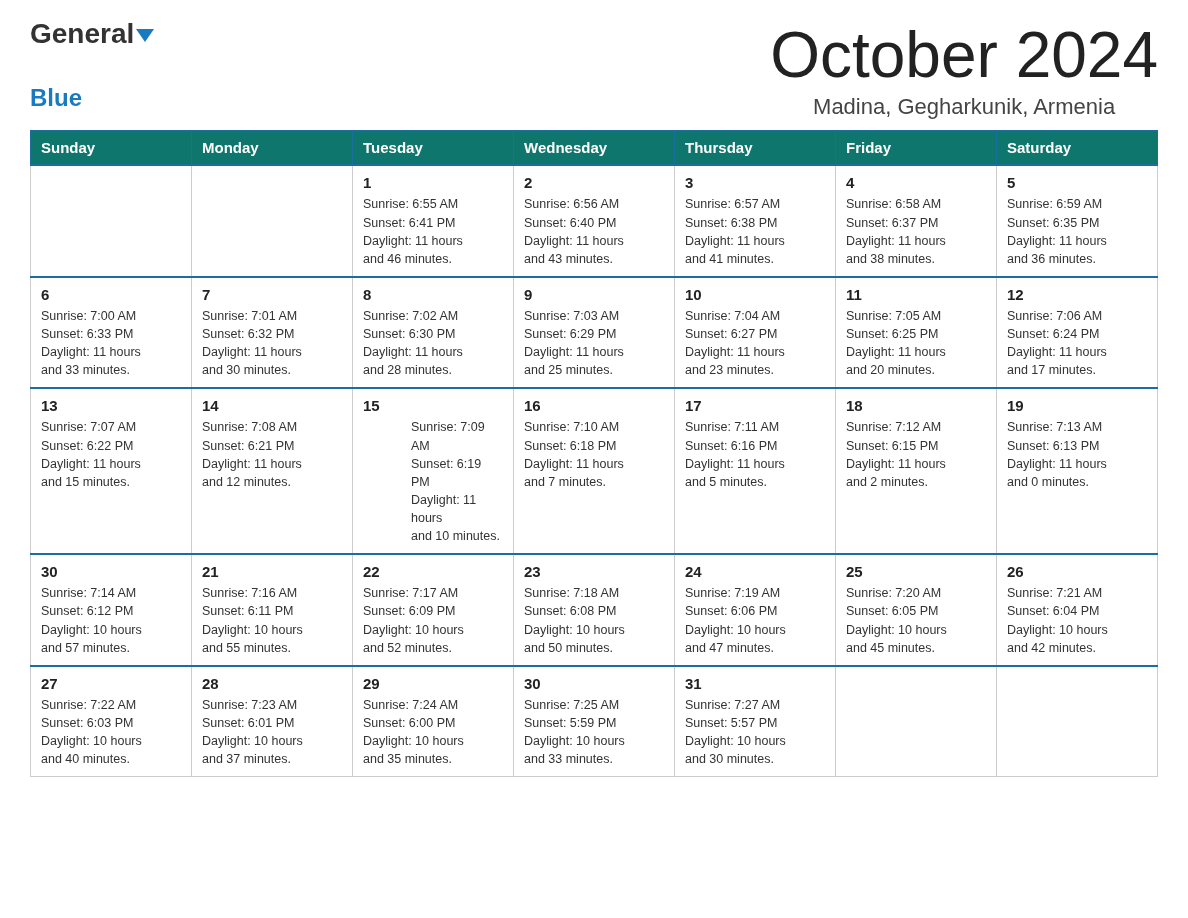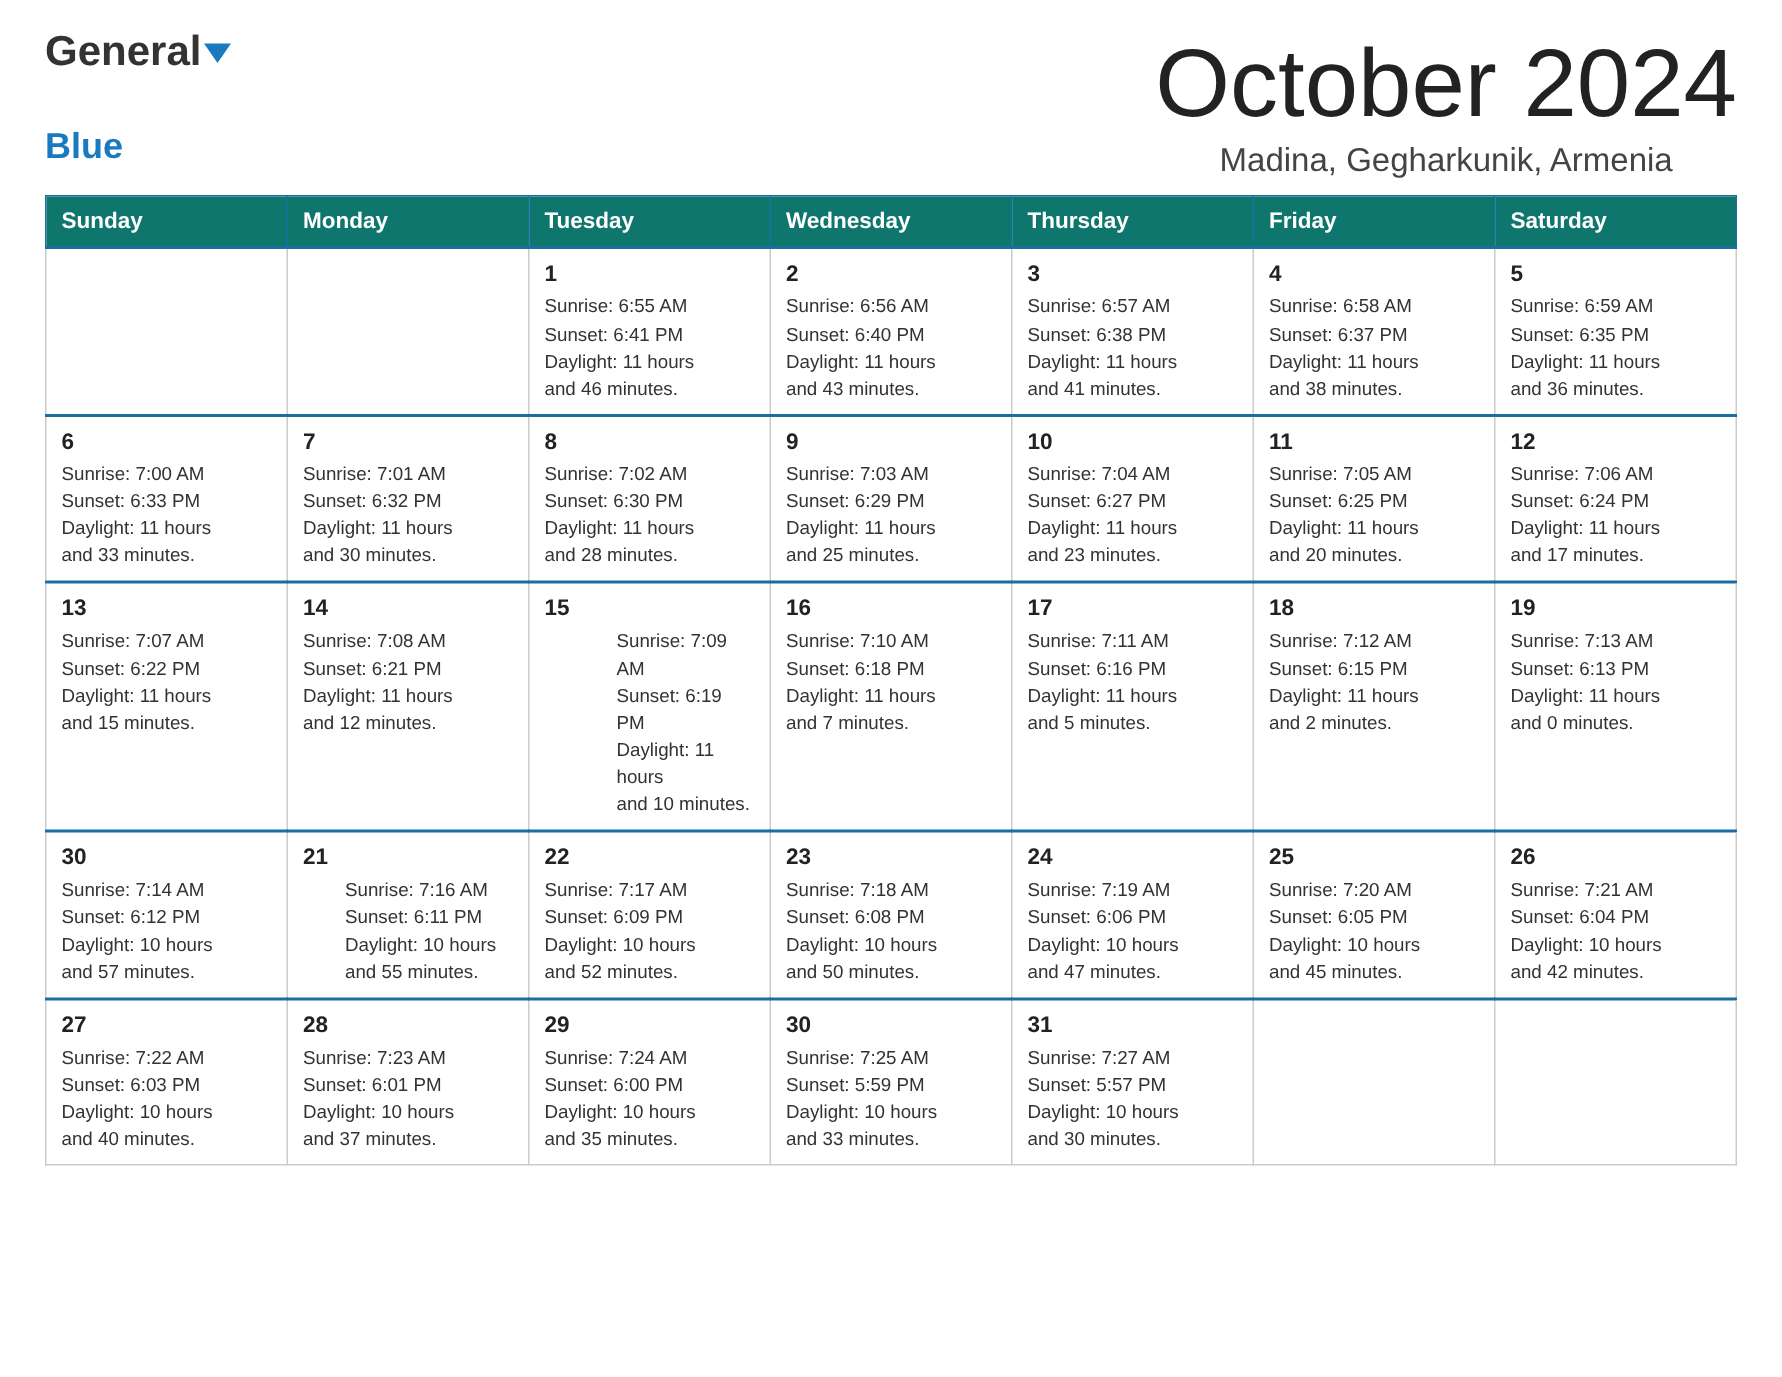--- a/index.html
+++ b/index.html
@@ -267,21 +267,21 @@
       <tr>
         <td>
           <span class="day-num">30</span>
           <div class="day-info" style="white-space: pre-line;">Sunrise: 7:14 AM
 Sunset: 6:12 PM
 Daylight: 10 hours
 and 57 minutes.</div>
         </td>
         <td>
           <span class="day-num">21</span>
-          <div class="day-info" style="white-space: pre-line; margin-left: 28px;">Sunrise: 7:16 AM
+          <div class="day-info" style="white-space: pre-line;">Sunrise: 7:16 AM
 Sunset: 6:11 PM
 Daylight: 10 hours
 and 55 minutes.</div>
         </td>
         <td>
           <span class="day-num">22</span>
           <div class="day-info" style="white-space: pre-line;">Sunrise: 7:17 AM
 Sunset: 6:09 PM
 Daylight: 10 hours
 and 52 minutes.</div>

